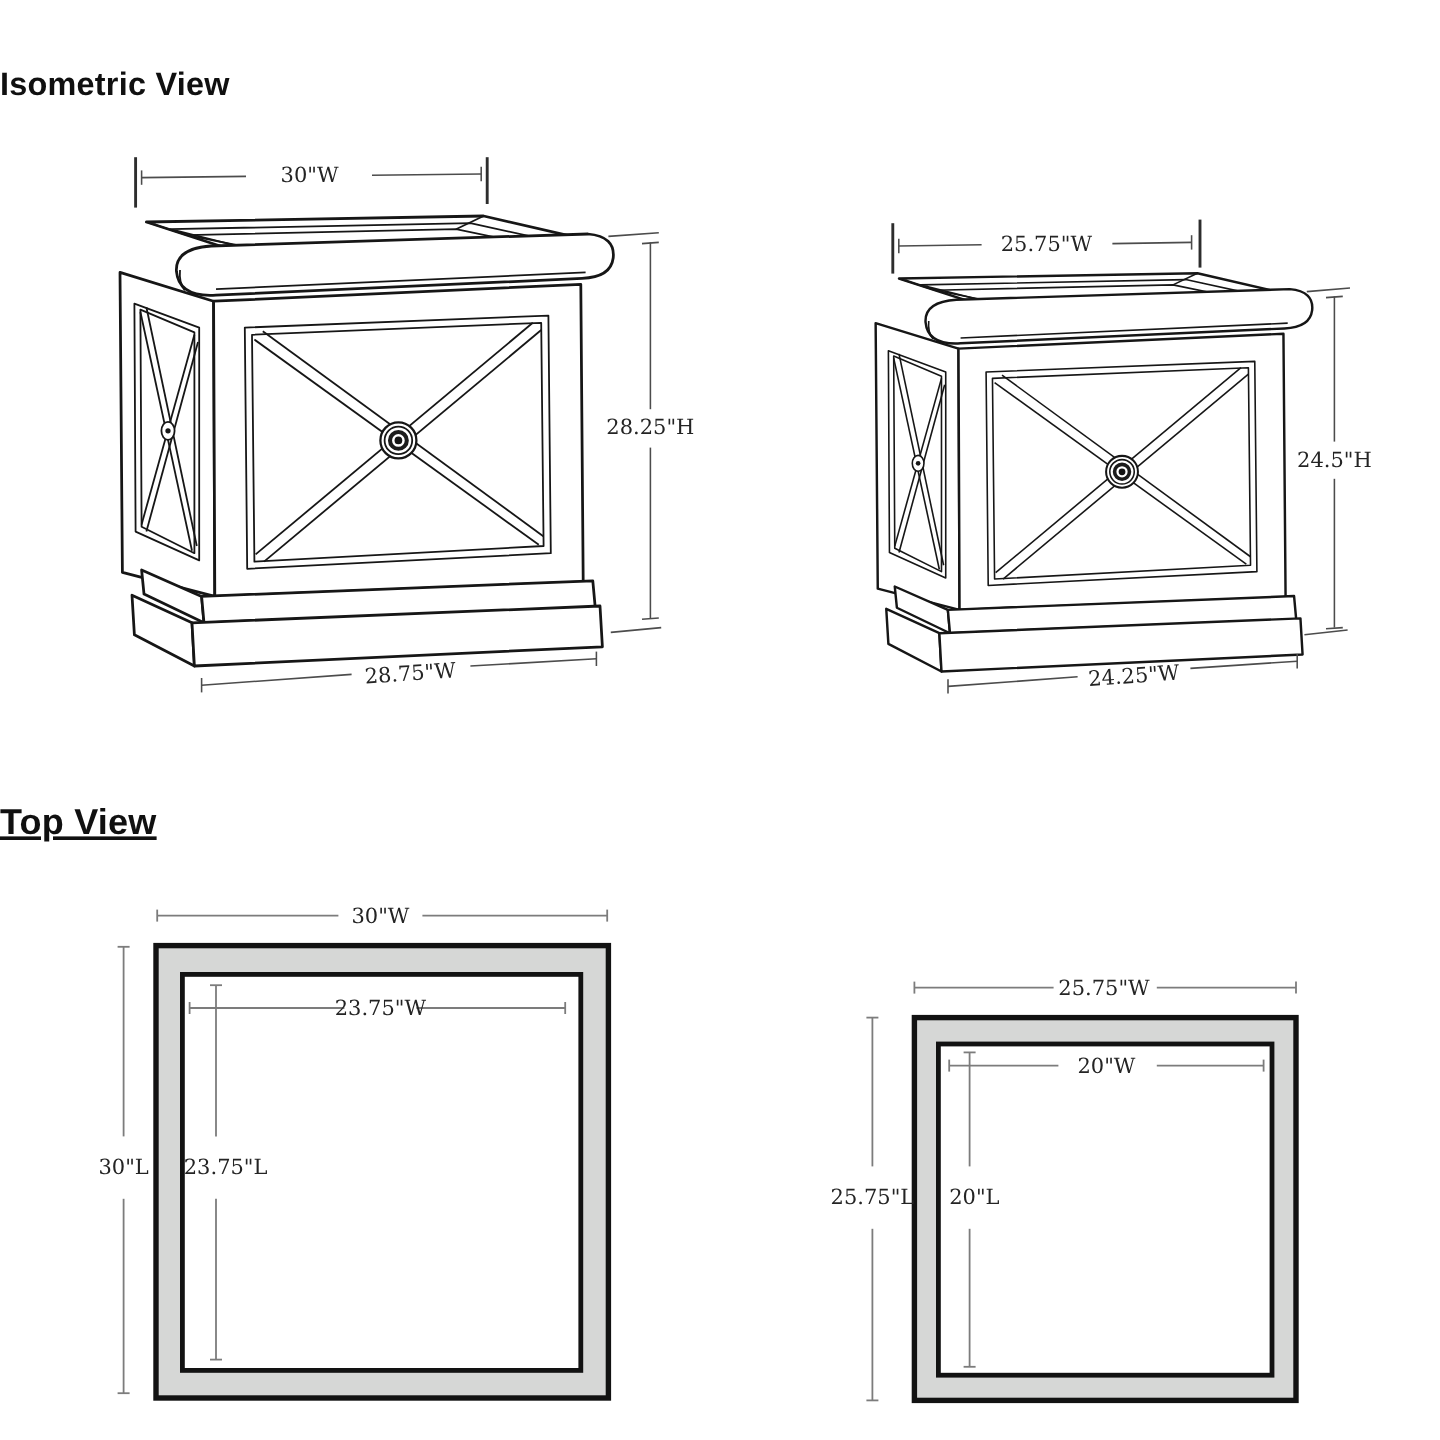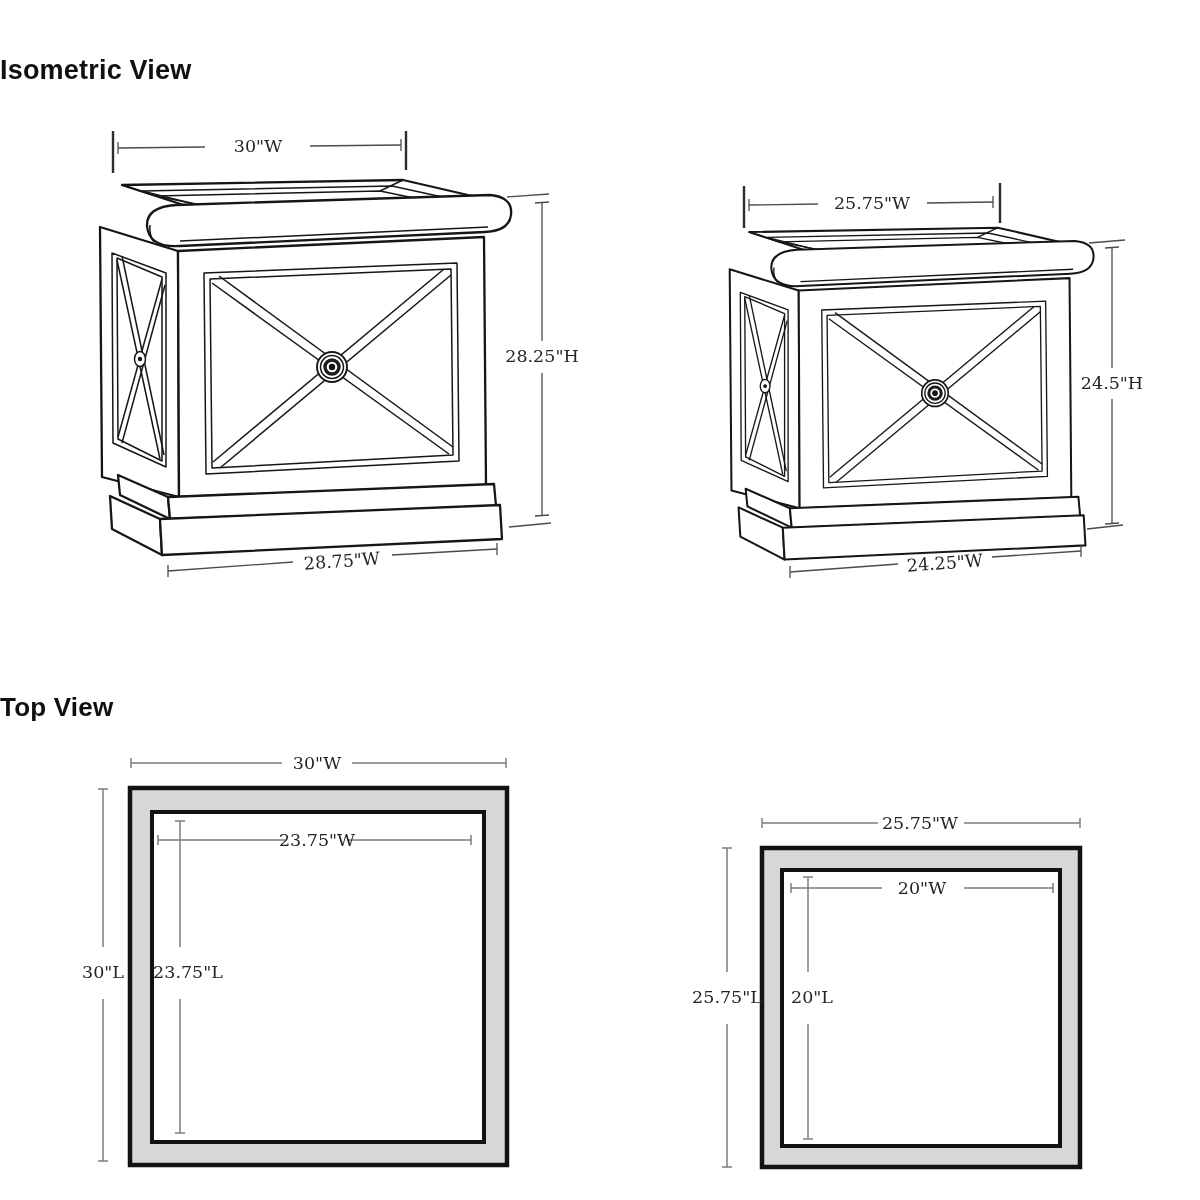--- a/index.html
+++ b/index.html
@@ -6,21 +6,21 @@
   #page {
     position:relative; width:1200px; height:1200px; background:#ffffff;
     font-family:"Liberation Sans", sans-serif; overflow:hidden;
   }
   .view-title {
     position:absolute; left:0; width:100%; text-align:left;
     font-family:"Liberation Sans", sans-serif; font-weight:700;
     color:#101010; letter-spacing:0.2px;
   }
   #title-iso { top:55px; font-size:27px; }
-  #title-top { top:692px; font-size:26px; }
+  #title-top { top:669px; font-size:30px;text-decoration:underline; }
   svg { position:absolute; left:0; top:0; }
 
   
   .outline  { fill:#ffffff; stroke:#161616; stroke-width:2.3; stroke-linejoin:round; }
   .detail   { fill:none;    stroke:#161616; stroke-width:1.5; stroke-linejoin:round; }
   .detailF  { fill:#ffffff; stroke:#161616; stroke-width:1.5; }
 
   
   .isodim  { stroke:#4c4c4c; stroke-width:1.3; fill:none; }
   .extbar  { stroke:#2d2d2d; stroke-width:2.4; fill:none; }

